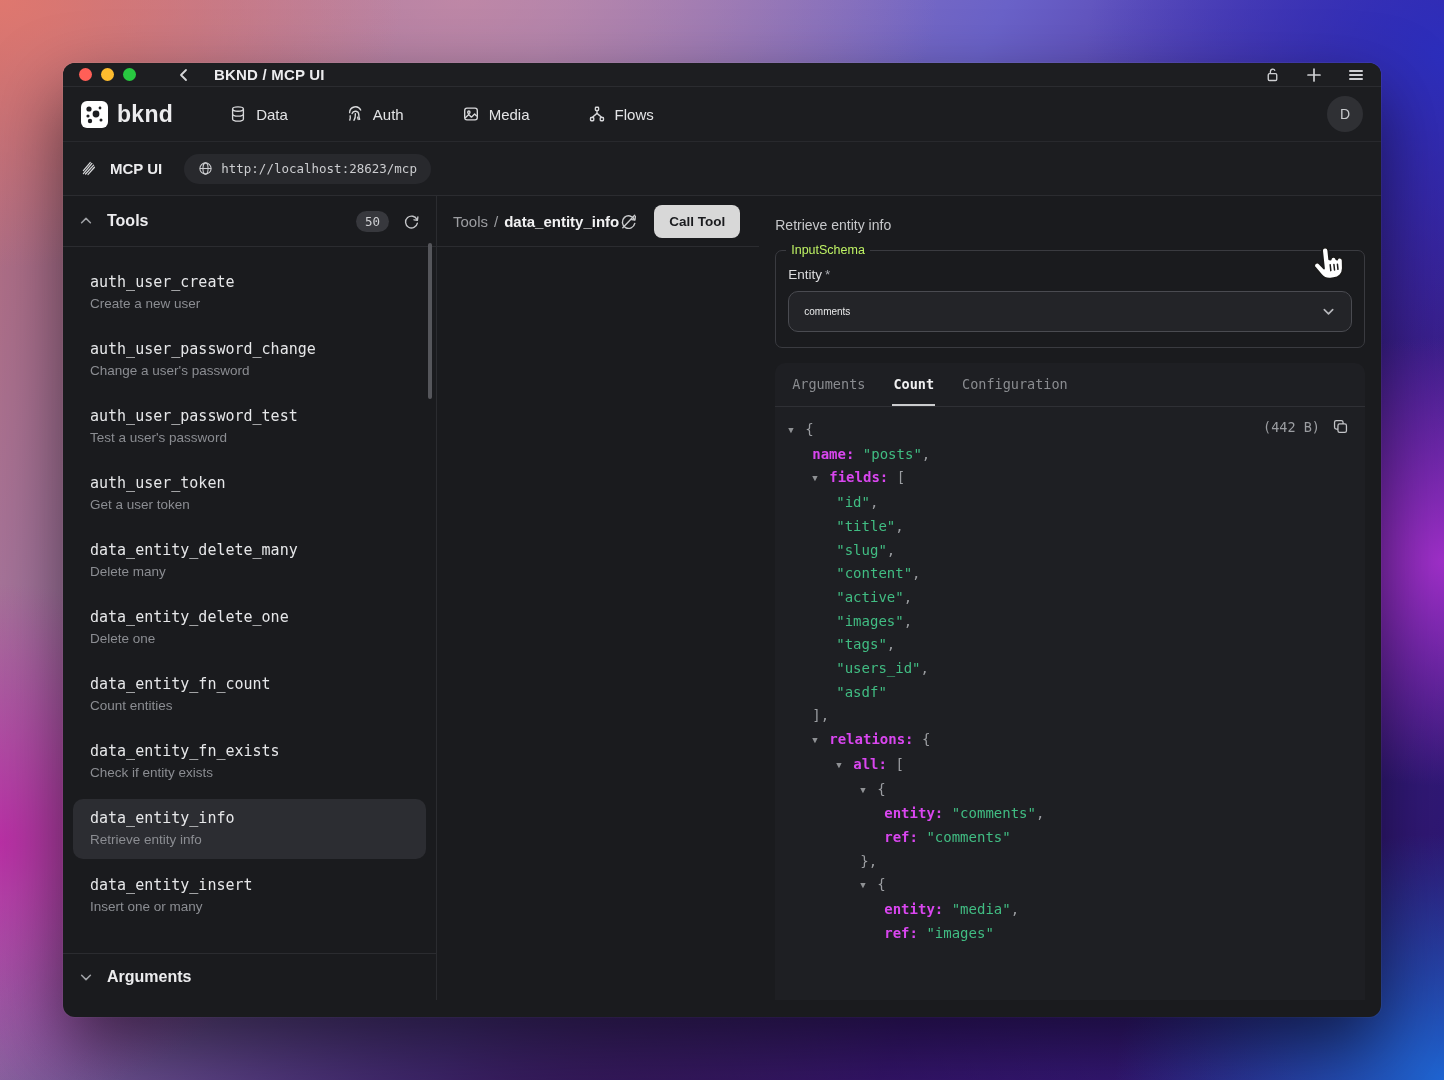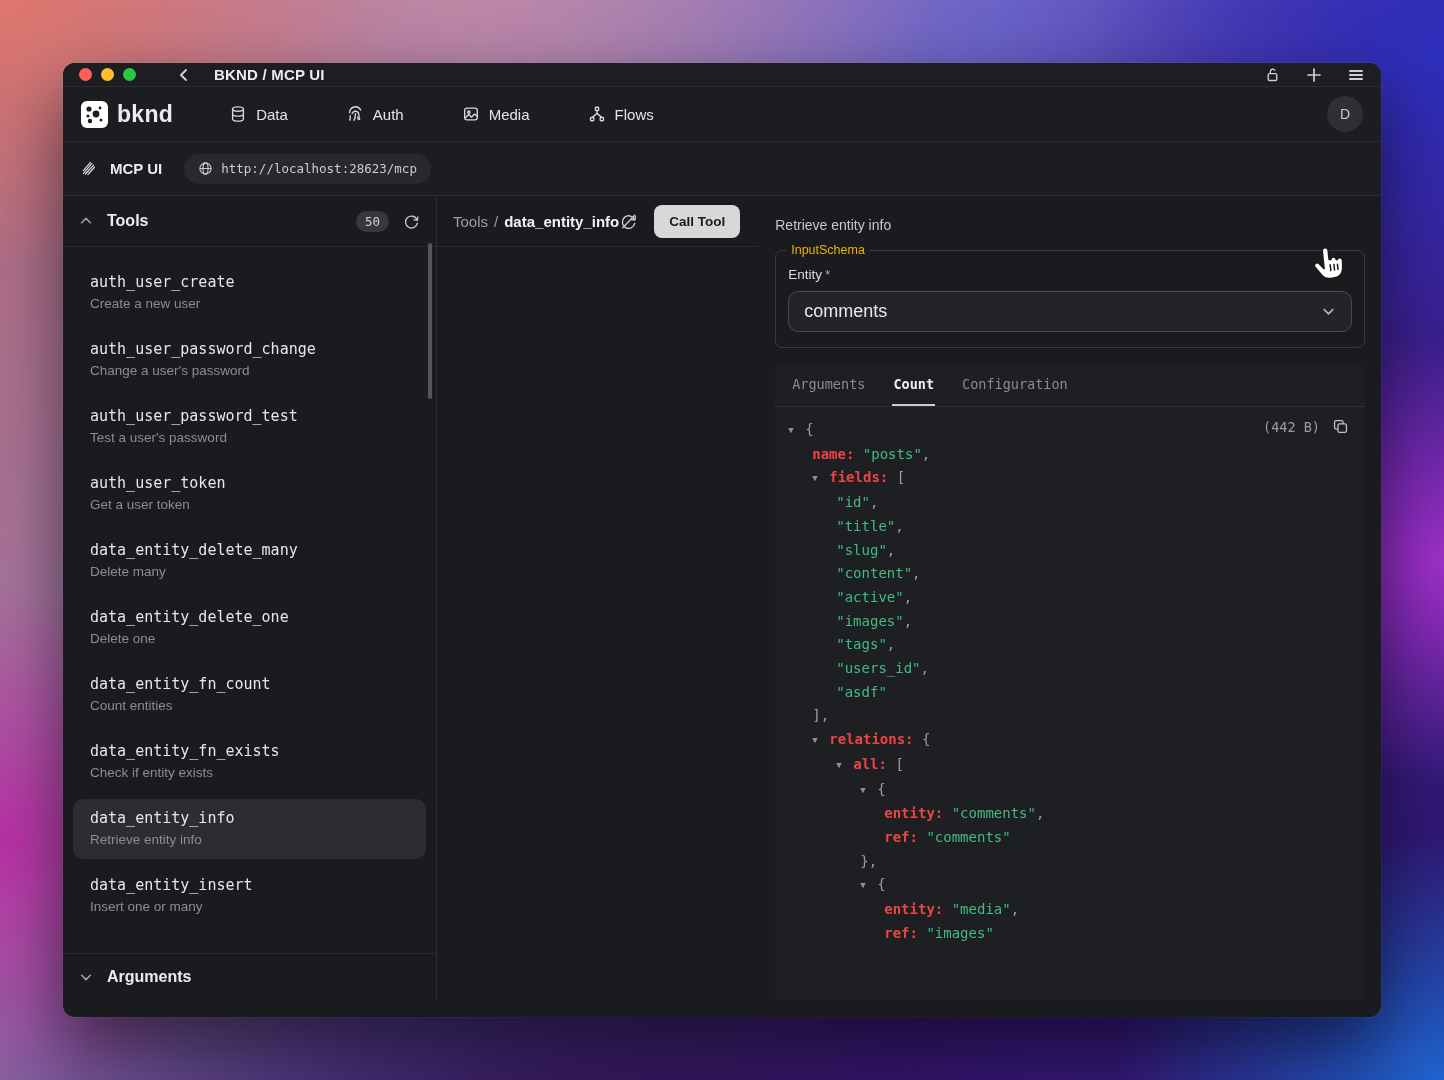--- a/index.html
+++ b/index.html
@@ -80,40 +80,40 @@
   .breadcrumb .sep { margin:0 6px; }
   .breadcrumb .current { color:#f2f2f3; font-weight:bold; }
   .head-actions { margin-left:auto; display:flex; align-items:center; gap:16px; }
   .autorefresh-off { color:#c9cacc; display:flex; cursor:pointer; }
   .call-tool-btn { background:#d8d8d8; color:#1a1b1e; font-size:13.5px; font-weight:bold;
     border:none; border-radius:8px; padding:9px 15px; cursor:pointer; }
   .main-body { padding:0 16px; flex:1; display:flex; flex-direction:column; min-height:0; }
   .tool-desc-line { font-size:14px; color:#c7c8cb; padding:21px 0 2px; }
   fieldset.schema { border:1px solid #3a3b40; border-radius:7px; margin-top:8px;
     padding:6px 12px 15px; }
-  fieldset.schema legend { font-size:12.5px; color:#eab308; padding:0 5px; margin-left:-2px; }
+  fieldset.schema legend { font-size:12.5px; color:#bef264; padding:0 5px; margin-left:-2px; }
   .field-label { font-size:13.5px; color:#dcdcde; margin:4px 0 9px; }
   .field-label .req { color:#a9abb0; margin-left:3px; }
   .select { height:41px; background:#232428; border:1px solid #4a4b51; border-radius:10px;
-    display:flex; align-items:center; padding:0 15px; font-size:18px; color:#e8e9ea; cursor:pointer; }
+    display:flex; align-items:center; padding:0 15px; font-size:10px; color:#e8e9ea; cursor:pointer; }
   .select .sel-chev { margin-left:auto; color:#b7b8bc; display:flex; }
   
   .result-panel { margin-top:15px; background:#1e1f23; border-radius:10px 10px 0 0; flex:1;
     display:flex; flex-direction:column; min-height:0; position:relative; }
   .tabs { height:44px; border-bottom:1px solid #2f3035; display:flex; align-items:flex-end;
     gap:26px; padding:0 16px; flex:none; }
   .tab { font-family:"DejaVu Sans Mono", monospace; font-size:13.5px; color:#8a8c90;
     padding:12px 1px 12px; cursor:pointer; border-bottom:2px solid transparent; }
   .tab.active { color:#f0f0f1; font-weight:bold; border-bottom-color:#cbccce; }
   .json-area { padding:11px 16px 0 0; overflow:hidden; flex:1; position:relative;
     font-family:"DejaVu Sans Mono", monospace; font-size:14px; }
   .json-line { line-height:23.7px; white-space:pre; }
   .json-line .caret { display:inline-block; width:17px; font-size:9px; color:#8f9194;
     vertical-align:1px; }
-  .json-line .k { color:#ef4444; font-weight:bold; }
+  .json-line .k { color:#d946ef; font-weight:bold; }
   .json-line .s { color:#41bd83; }
   .json-line .p { color:#9b9da1; }
   .result-meta { position:absolute; top:11px; right:16px; display:flex; align-items:center;
     gap:12px; color:#9b9da1; font-family:"DejaVu Sans Mono", monospace; font-size:13.5px; }
   .copy-btn { color:#c4c5c8; display:flex; cursor:pointer; }
   
   .hand-cursor { position:absolute; left:1308px; top:243px; pointer-events:none; z-index:50; }
   
   .ic { display:inline-flex; }
 </style>

